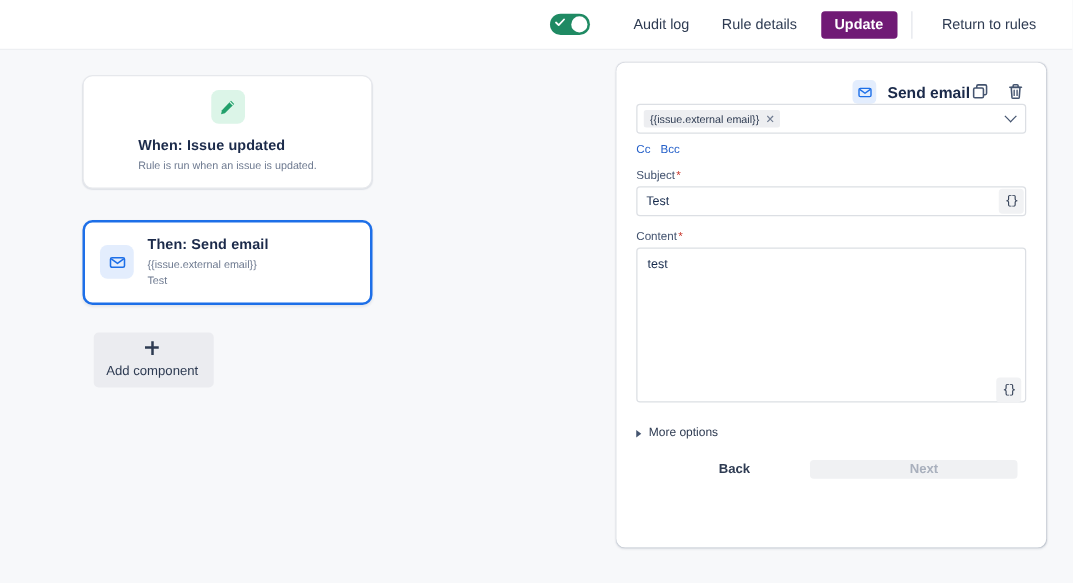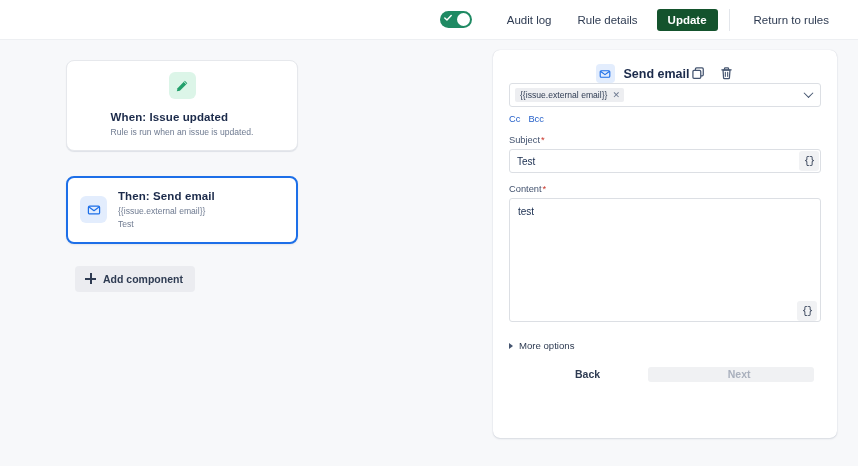--- a/index.html
+++ b/index.html
@@ -32,21 +32,21 @@
   .toggle .chk {
     position: absolute; left: 4px; top: 3px;
     width: 8px; height: 8px;
   }
   .tb-link {
     font-size: 11.5px; color: #2E3B52; padding: 0 13px;
     line-height: 40px; cursor: pointer; white-space: nowrap;
     font-weight: 400;
   }
   .tb-btn {
-    background: #14532d; color: #fff; font-size: 11.5px; font-weight: 600;
+    background: #701a75; color: #fff; font-size: 11.5px; font-weight: 600;
     border: none; border-radius: 3px; padding: 5px 11px;
     cursor: pointer; margin-left: 6px;
   }
   .tb-divider {
     width: 1px; height: 22px; background: #E3E6EB; margin: 0 11px;
   }
 
   
   .canvas {
     position: absolute; left: 0; top: 41px; width: 480px; height: 425px;
@@ -92,41 +92,41 @@
   .node-sub {
     font-size: 8.6px; color: #6E7A90; line-height: 11.5px;
     margin-top: 2px;
   }
 
   .add-component {
     margin-top: 22px; margin-left: 9px;
     display: inline-flex; align-items: center; gap: 7px;
     background: #EBECF0; border: none; border-radius: 4px;
     padding: 7px 12px 7px 10px; cursor: pointer;
-    font-size: 10.5px; font-weight: 700; color: #2E3B52;
+    font-size: 10.5px; font-weight: 400; color: #2E3B52; flex-direction: column;
   }
   .plus {
     position: relative; width: 11px; height: 11px; flex: none;
   }
   .plus::before, .plus::after {
     content: ""; position: absolute; background: #2E3B52;
   }
   .plus::before { left: 4.5px; top: 0; width: 2px; height: 11px; }
   .plus::after  { top: 4.5px; left: 0; height: 2px; width: 11px; }
 
   
   .panel {
     position: absolute; left: 493px; top: 50px;
     width: 344px; height: 388px;
     background: #FFFFFF; border-radius: 7px;
     box-shadow: 0 1px 2px rgba(9,30,66,0.12), 0 0 1px rgba(9,30,66,0.18);
     padding: 14px 16px 0 16px;
   }
   .panel-head {
-    display: flex; align-items: center; justify-content: center;
+    display: flex; align-items: center; justify-content: flex-end;
   }
   .panel-head-left { display: flex; align-items: center; gap: 9px; }
   .panel-icon {
     width: 19px; height: 19px; border-radius: 4px; background: #E3EDFD;
     display: flex; align-items: center; justify-content: center; flex: none;
   }
   .panel-title { font-size: 12.5px; font-weight: 600; color: #1B2A4A; }
   .panel-head-right { display: flex; align-items: center; gap: 11px; }
   .hdr-icon-btn {
     background: none; border: none; cursor: pointer; padding: 0;

